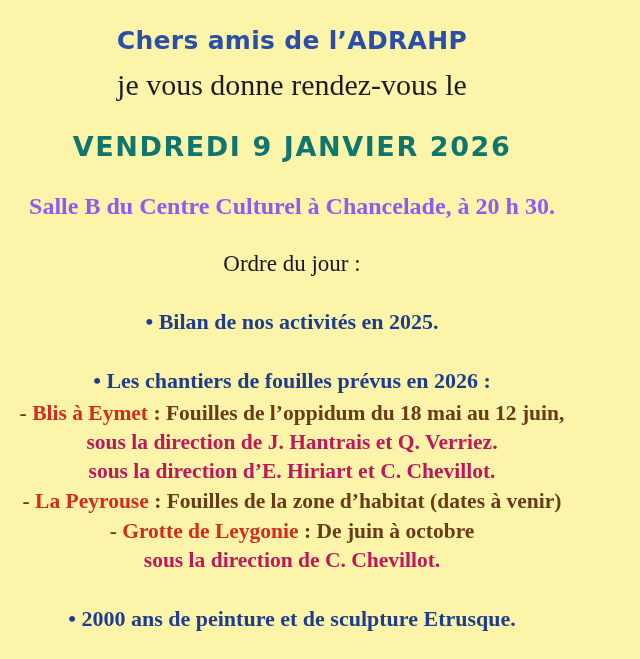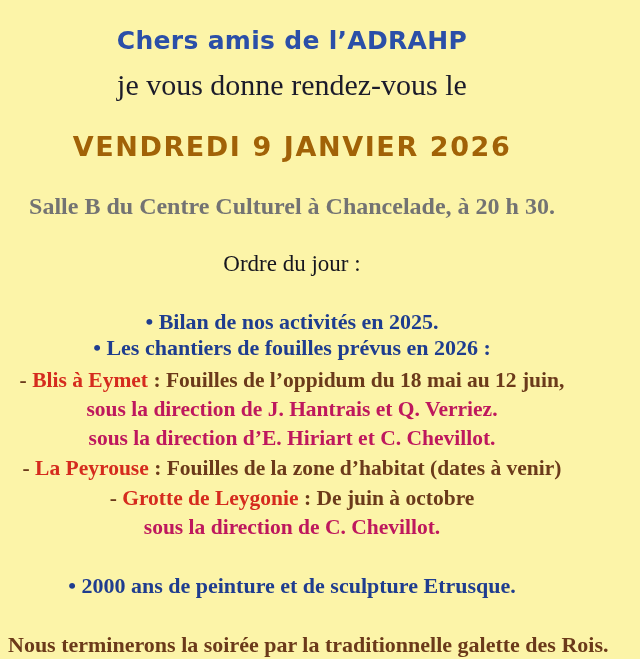--- a/index.html
+++ b/index.html
@@ -37,51 +37,51 @@
     font-size: 30px;
     color: #1b1b2a;
     margin-top: 13px;
   }
 
   
   .date {
     font-family: "DejaVu Sans", sans-serif;
     font-weight: bold;
     font-size: 27px;
-    color: #a16207;
+    color: #0f766e;
     letter-spacing: 1.6px;
     margin-top: 29px;
   }
 
   
   .venue {
     font-family: "Liberation Serif", serif;
     font-weight: bold;
     font-size: 24px;
-    color: #737373;
+    color: #8b5cf6;
     margin-top: 31px;
   }
 
   
   .agenda-header {
     font-family: "Liberation Serif", serif;
     font-size: 23px;
     color: #16161e;
     margin-top: 31px;
   }
 
   
   .bullet-blue {
     font-family: "Liberation Serif", serif;
     font-weight: bold;
     font-size: 22px;
     color: #1f3d8f;
   }
   .b1 { margin-top: 32px; }
-  .b2 { }
+  .b2 { margin-top: 33px; }
 
   
   .dig-line {
     font-family: "Liberation Serif", serif;
     font-weight: bold;
     font-size: 21.5px;
     color: #6b3a1a;
     margin-top: 5px;
   }
   .dig-line.first { margin-top: 7px; }

